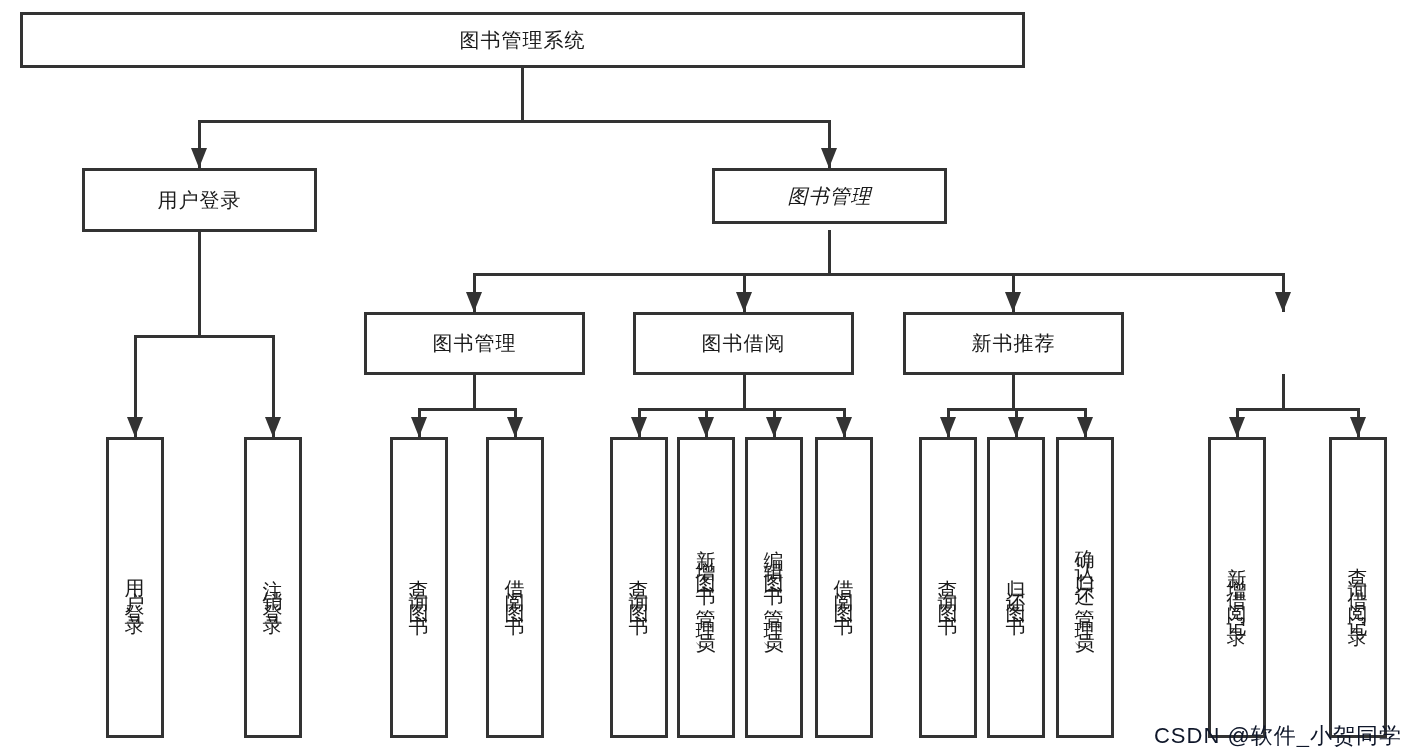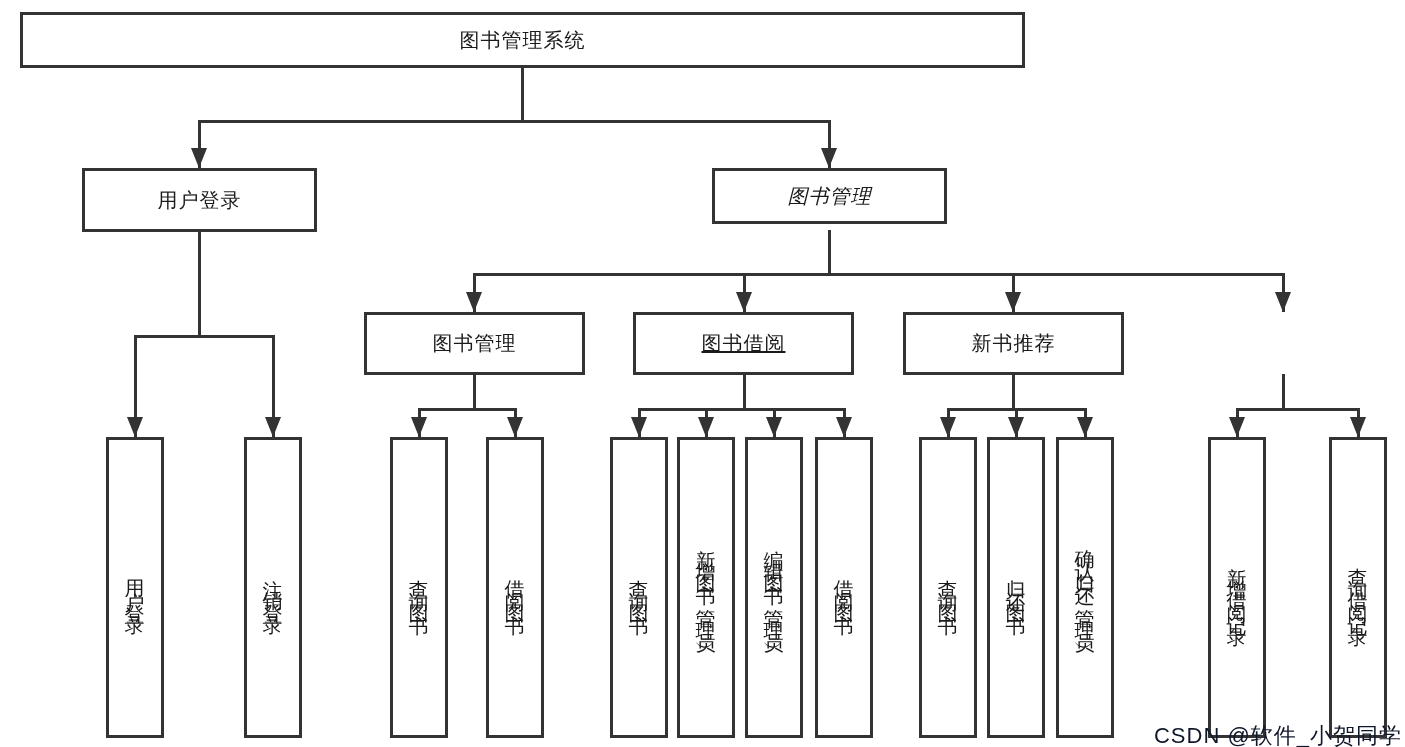--- a/index.html
+++ b/index.html
@@ -58,21 +58,21 @@
   <div class="vline" style="left:473px;top:273px;height:39px;"></div>
   <div class="arrow" style="left:466px;top:292px;"></div>
   <div class="vline" style="left:743px;top:273px;height:39px;"></div>
   <div class="arrow" style="left:736px;top:292px;"></div>
   <div class="vline" style="left:1012px;top:273px;height:39px;"></div>
   <div class="arrow" style="left:1005px;top:292px;"></div>
   <div class="vline" style="left:1282px;top:273px;height:39px;"></div>
   <div class="arrow" style="left:1275px;top:292px;"></div>
 
   <div class="box" style="left:364px;top:312px;width:221px;height:63px;">图书管理</div>
-  <div class="box" style="left:633px;top:312px;width:221px;height:63px;text-decoration:underline;">图书借阅</div>
+  <div class="box" style="left:633px;top:312px;width:221px;height:63px;">图书借阅</div>
   <div class="box" style="left:903px;top:312px;width:221px;height:63px;">新书推荐</div>
 
   <div class="vline" style="left:473px;top:373px;height:37px;"></div>
   <div class="hline" style="left:418px;top:408px;width:99px;"></div>
   <div class="vline" style="left:418px;top:408px;height:29px;"></div>
   <div class="arrow" style="left:411px;top:417px;"></div>
   <div class="vline" style="left:514px;top:408px;height:29px;"></div>
   <div class="arrow" style="left:507px;top:417px;"></div>
 
   <div class="vline" style="left:743px;top:373px;height:37px;"></div>

